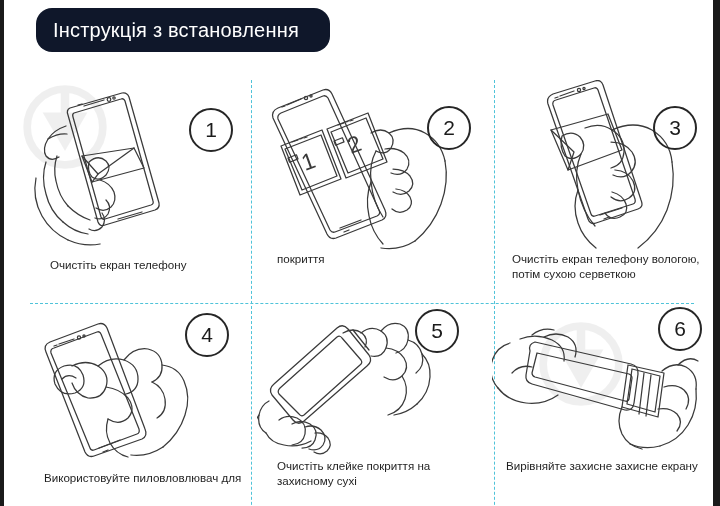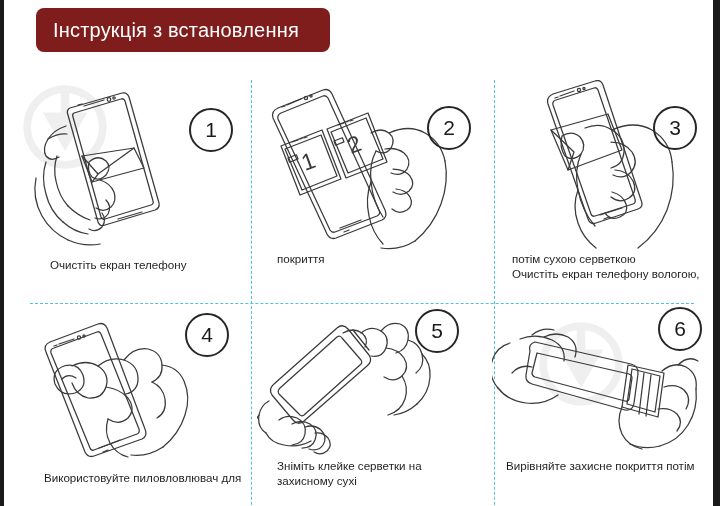--- a/index.html
+++ b/index.html
@@ -7,21 +7,21 @@
        font-family:"Liberation Sans","DejaVu Sans",sans-serif;}
 
   #page{position:relative;width:720px;height:506px;background:#ffffff;box-sizing:border-box;}
 
   
   .edge-left{position:absolute;left:0;top:0;width:4px;height:506px;background:#1a1a1a;}
   .edge-right{position:absolute;right:0;top:0;width:7px;height:506px;background:#1a1a1a;}
 
   
   #title-banner{position:absolute;left:36px;top:8px;width:294px;height:44px;
-     background:#7f1d1d;border-radius:8px;display:flex;align-items:center;}
+     background:#0f172a;border-radius:16px;display:flex;align-items:center;}
   #title-text{color:#ffffff;font-size:20px;letter-spacing:.2px;padding-left:17px;white-space:nowrap;}
 
   
   #grid{position:absolute;left:4px;top:62px;width:709px;height:444px;}
   .panel{position:absolute;box-sizing:border-box;}
   .row1{top:0;height:241px;}
   .row2{top:241px;height:203px;}
   .col1{left:0;width:243px;}
   .col2{left:243px;width:243px;}
   .col3{left:486px;width:223px;}
@@ -194,22 +194,22 @@
             <path d="M160 82 Q164 106 155 130 Q146 153 126 168"></path>
             <path d="M69 74 Q62 90 66 110 Q70 131 83 146"></path>
             <path d="M66 110 Q60 126 66 143 Q71 158 84 168"></path>
           </g>
         </svg>
       </div>
       <div class="numcircle" style="left:163px;top:44px;">
         <span>3</span>
       </div>
       <div class="caption" style="left:22px;top:190px;width:205px;">
+        <div>Очистіть екран телефону вологою,</div>
         <div>потім сухою серветкою</div>
-        <div>Очистіть екран телефону вологою,</div>
       </div>
     </div>
 
     <div class="panel row2 col1">
       <div class="art">
         <svg style="left:20px;top:16px;" width="180" height="140" viewBox="0 0 180 140">
           <g fill="none" stroke="#3a3a3a" stroke-width="1.25" stroke-linejoin="round" stroke-linecap="round">
 
             <path d="M22 33 Q19 26 26 23 L74 5 Q80 3 83 9 L121 110 Q124 117 118 120 L70 137 Q64 139 61 133 Z"></path>
             <path d="M27 34 Q26 30 30 29 L73 13 Q76 12 77 15 L115 110 Q116 114 113 115 L70 131 Q67 132 66 129 Z"></path>
@@ -270,21 +270,21 @@
             <path d="M48 110 Q57 107 64 113 Q71 120 66 128 Q61 135 52 132"></path>
             <path d="M58 116 Q66 115 71 121 Q76 128 70 134 Q64 139 57 135"></path>
             <path d="M2 98 Q-4 106 -2 118"></path>
           </g>
         </svg>
       </div>
       <div class="numcircle" style="left:168px;top:6px;">
         <span>5</span>
       </div>
       <div class="caption" style="left:30px;top:156px;width:205px;">
-        <div>Зніміть клейке серветки на</div>
+        <div>Очистіть клейке покриття на</div>
         <div>захисному сухі</div>
       </div>
     </div>
 
     <div class="panel row2 col3">
       <div class="art">
         <svg class="wm" style="left:48px;top:18px;" width="86" height="86" viewBox="0 0 100 100">
           <circle cx="50" cy="50" r="44" fill="none" stroke="#555" stroke-width="9"></circle>
           <path d="M24 33 H76 L50 78 Z" fill="#555"></path>
           <rect x="45" y="10" width="10" height="40" fill="#555"></rect>
@@ -315,18 +315,18 @@
             <path d="M166 92 Q178 90 185 97 Q192 105 185 114"></path>
             <path d="M168 129 Q152 133 138 127"></path>
             <path d="M130 90 Q124 104 130 117 Q136 129 150 132"></path>
           </g>
         </svg>
       </div>
       <div class="numcircle" style="left:168px;top:4px;">
         <span>6</span>
       </div>
       <div class="caption" style="left:16px;top:156px;width:210px;">
-        <div>Вирівняйте захисне покриття потім</div>
+        <div>Вирівняйте захисне захисне екрану</div>
       </div>
     </div>
 
   </div>
 </div>
 
 </body></html>

